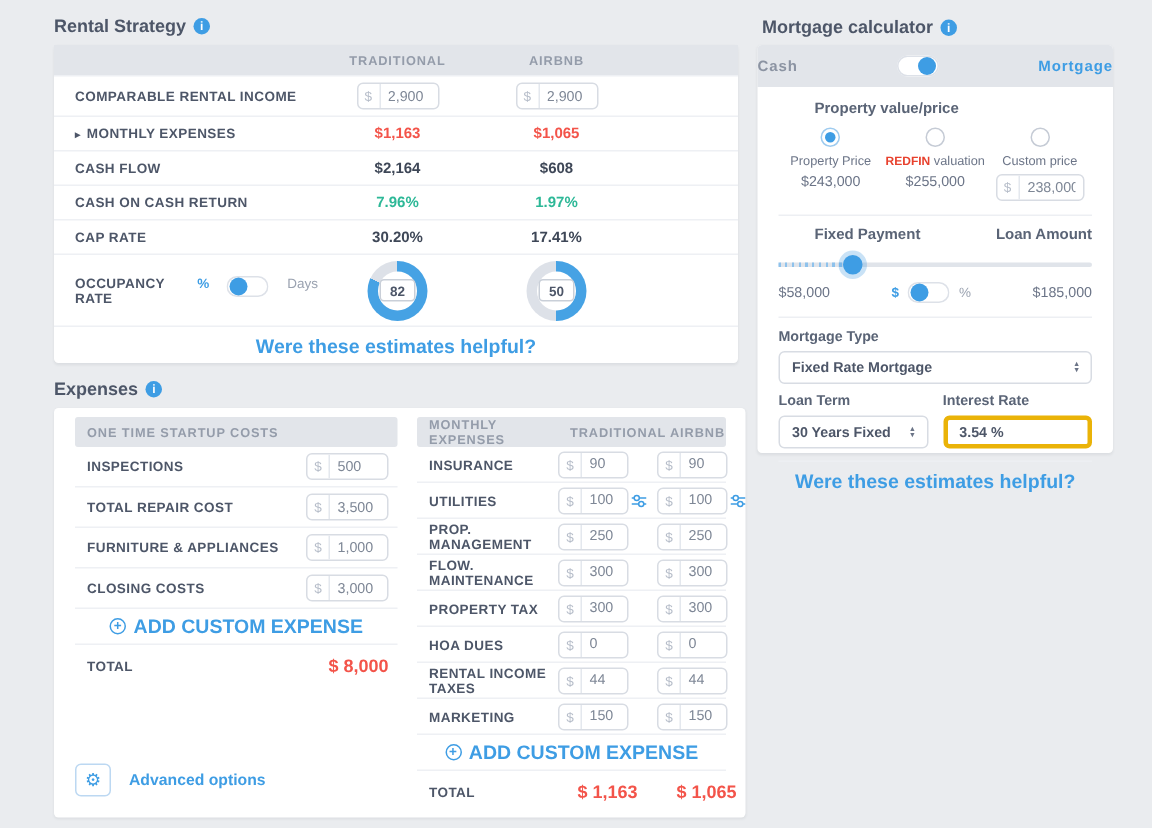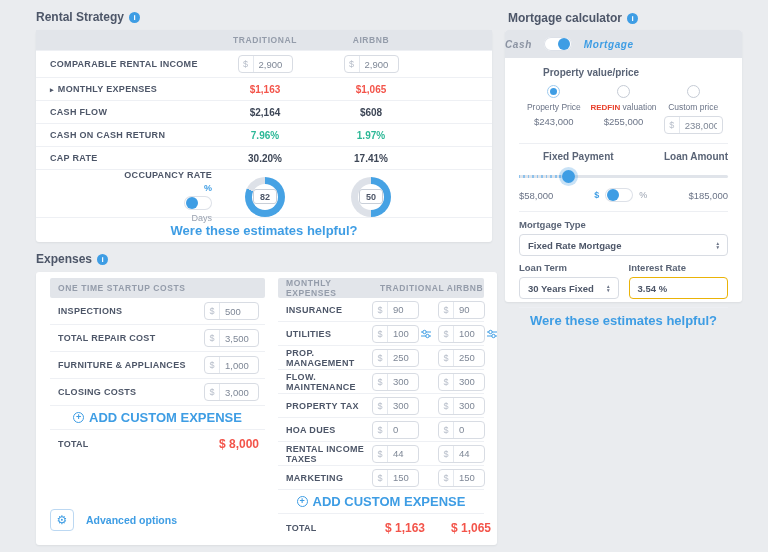--- a/index.html
+++ b/index.html
@@ -34,21 +34,21 @@
   #rental-panel { left:36px; top:30px; width:456px; height:212px; }
   .rs-grid { display:grid; grid-template-columns:162px 106px 106px 1fr; align-items:center; padding-left:14px; }
   .rs-head { height:20px; }
   .rs-head span { text-align:center; }
   .rs-row { border-top:1px solid #eef0f4; }
   .rs-row .cell { display:flex; justify-content:center; align-items:center; font-size:10px; }
   .r-income { height:27px; }
   .r-sm { height:23px; }
   .r-occ { height:48px; }
   .expand-arrow { color:#4d5668; font-size:7px; margin-right:4px; }
-  .occ-label-wrap { display:flex; align-items:flex-end; gap:3px;flex-direction:column; }
+  .occ-label-wrap { display:flex; align-items:flex-start; gap:12px; }
   .unit { font-size:9px; font-weight:700; color:#3e9de4; }
   .unit.off { color:#9aa2b0; font-weight:400; }
   .donut { width:40px; height:40px; border-radius:50%; display:flex; align-items:center; justify-content:center; }
   .donut-hole { width:26px; height:26px; border-radius:50%; background:#fff; display:flex; align-items:center; justify-content:center; }
   .donut-input { width:24px; height:15px; border:1px solid #c9cfd8; border-radius:3px; background:#fff; text-align:center; font-size:9px; font-weight:700; color:#4d5668; font-family:inherit; outline:0; padding:0; }
   .rs-footer { border-top:1px solid #eef0f4; height:25px; display:flex; align-items:center; justify-content:center; }
 
   
   #expenses-title { left:36px; top:252px; }
   #expenses-panel { left:36px; top:272px; width:461px; height:273px; }
@@ -68,21 +68,21 @@
   .m-total { display:grid; grid-template-columns:86px 66px 66px; align-items:center; padding-left:8px; height:28px; }
   .m-total .total-val { text-align:center; }
   #advanced-btn { position:absolute; left:14px; bottom:14px; display:flex; align-items:center; gap:12px; cursor:pointer; }
   .gear-box { width:24px; height:22px; border:1px solid #bcd8f2; border-radius:4px; display:flex; align-items:center; justify-content:center; color:#3e9de4; font-size:12px; }
   .adv-label { color:#3e9de4; font-size:10.5px; font-weight:700; }
   .sliders-icon { flex:0 0 auto; }
 
   
   #mortgage-title { left:508px; top:11px; }
   #mortgage-panel { left:505px; top:30px; width:237px; height:272px; }
-  .mg-band { height:28px; display:flex; align-items:center; justify-content:flex-start; gap:12px; border-radius:3px 3px 0 0;font-style:italic; }
+  .mg-band { height:28px; display:flex; align-items:center; justify-content:space-between; gap:12px; border-radius:3px 3px 0 0; }
   .mg-band .cash { font-size:10px; color:#8b93a2; }
   .mg-band .mortgage { font-size:10px; color:#3e9de4; font-weight:700; }
   .mg-body { padding:9px 14px 0; }
   .sec-label { font-size:10px; color:#5a6476; font-weight:700;margin-left:24px; }
   .radio-grid { display:flex; margin-top:7px; }
   .radio-col { flex:1; display:flex; flex-direction:column; align-items:center; gap:4px; }
   .radio { width:13px; height:13px; border-radius:50%; border:1px solid #c5cbd5; background:#fff; display:flex; align-items:center; justify-content:center; cursor:pointer; }
   .radio.sel { border-color:#9ecbef; }
   .radio.sel::after { content:""; width:7px; height:7px; border-radius:50%; background:#3e9de4; }
   .radio-label { font-size:8.5px; color:#6b7487; white-space:nowrap; }
@@ -95,21 +95,21 @@
   .slider-fill { position:absolute; top:6px; left:0; height:3px; background-image:repeating-linear-gradient(90deg,#8ec2ec 0 1.5px, transparent 1.5px 4.5px); }
   .slider-handle { position:absolute; top:1px; width:13px; height:13px; margin-left:-7px; border-radius:50%; background:#3e9de4; box-shadow:0 0 0 3px rgba(77,160,224,.3); cursor:pointer; }
   .dp-values { display:flex; align-items:center; justify-content:space-between; margin-top:5px; }
   .dp-val { font-size:9.5px; color:#6b7487; }
   .dp-toggle-group { display:flex; align-items:center; gap:6px; }
   .select { border:1px solid #d8dce3; border-radius:4px; height:22px; display:flex; align-items:center; justify-content:space-between; padding:0 8px; font-size:9.5px; color:#4d5668; font-weight:700; cursor:pointer; background:#fff; }
   .sel-arrows { display:flex; flex-direction:column; color:#6b7487; font-size:5px; line-height:4px; }
   .two-col { display:flex; gap:10px; margin-top:0; }
   .two-col > div { flex:1; }
   .field-label { font-size:9.5px; color:#5a6476; font-weight:700; margin-bottom:4px; }
-  .text-box { border:1px solid #eab308; border-radius:4px; height:22px; display:flex; align-items:center; padding:0 8px; font-size:9.5px; color:#4d5668; font-weight:700; background:#fff; }
+  .text-box { border:3px solid #eab308; border-radius:4px; height:22px; display:flex; align-items:center; padding:0 8px; font-size:9.5px; color:#4d5668; font-weight:700; background:#fff; }
   .mg-footer { border-top:1px solid #edeff3; height:26px; display:flex; align-items:center; justify-content:center; margin-top:8px; }
 </style>
 </head>
 <body>
 
 <div class="panel-title" id="rental-title">
   <span>Rental Strategy</span>
   <span class="info-icon">i</span>
 </div>
 

